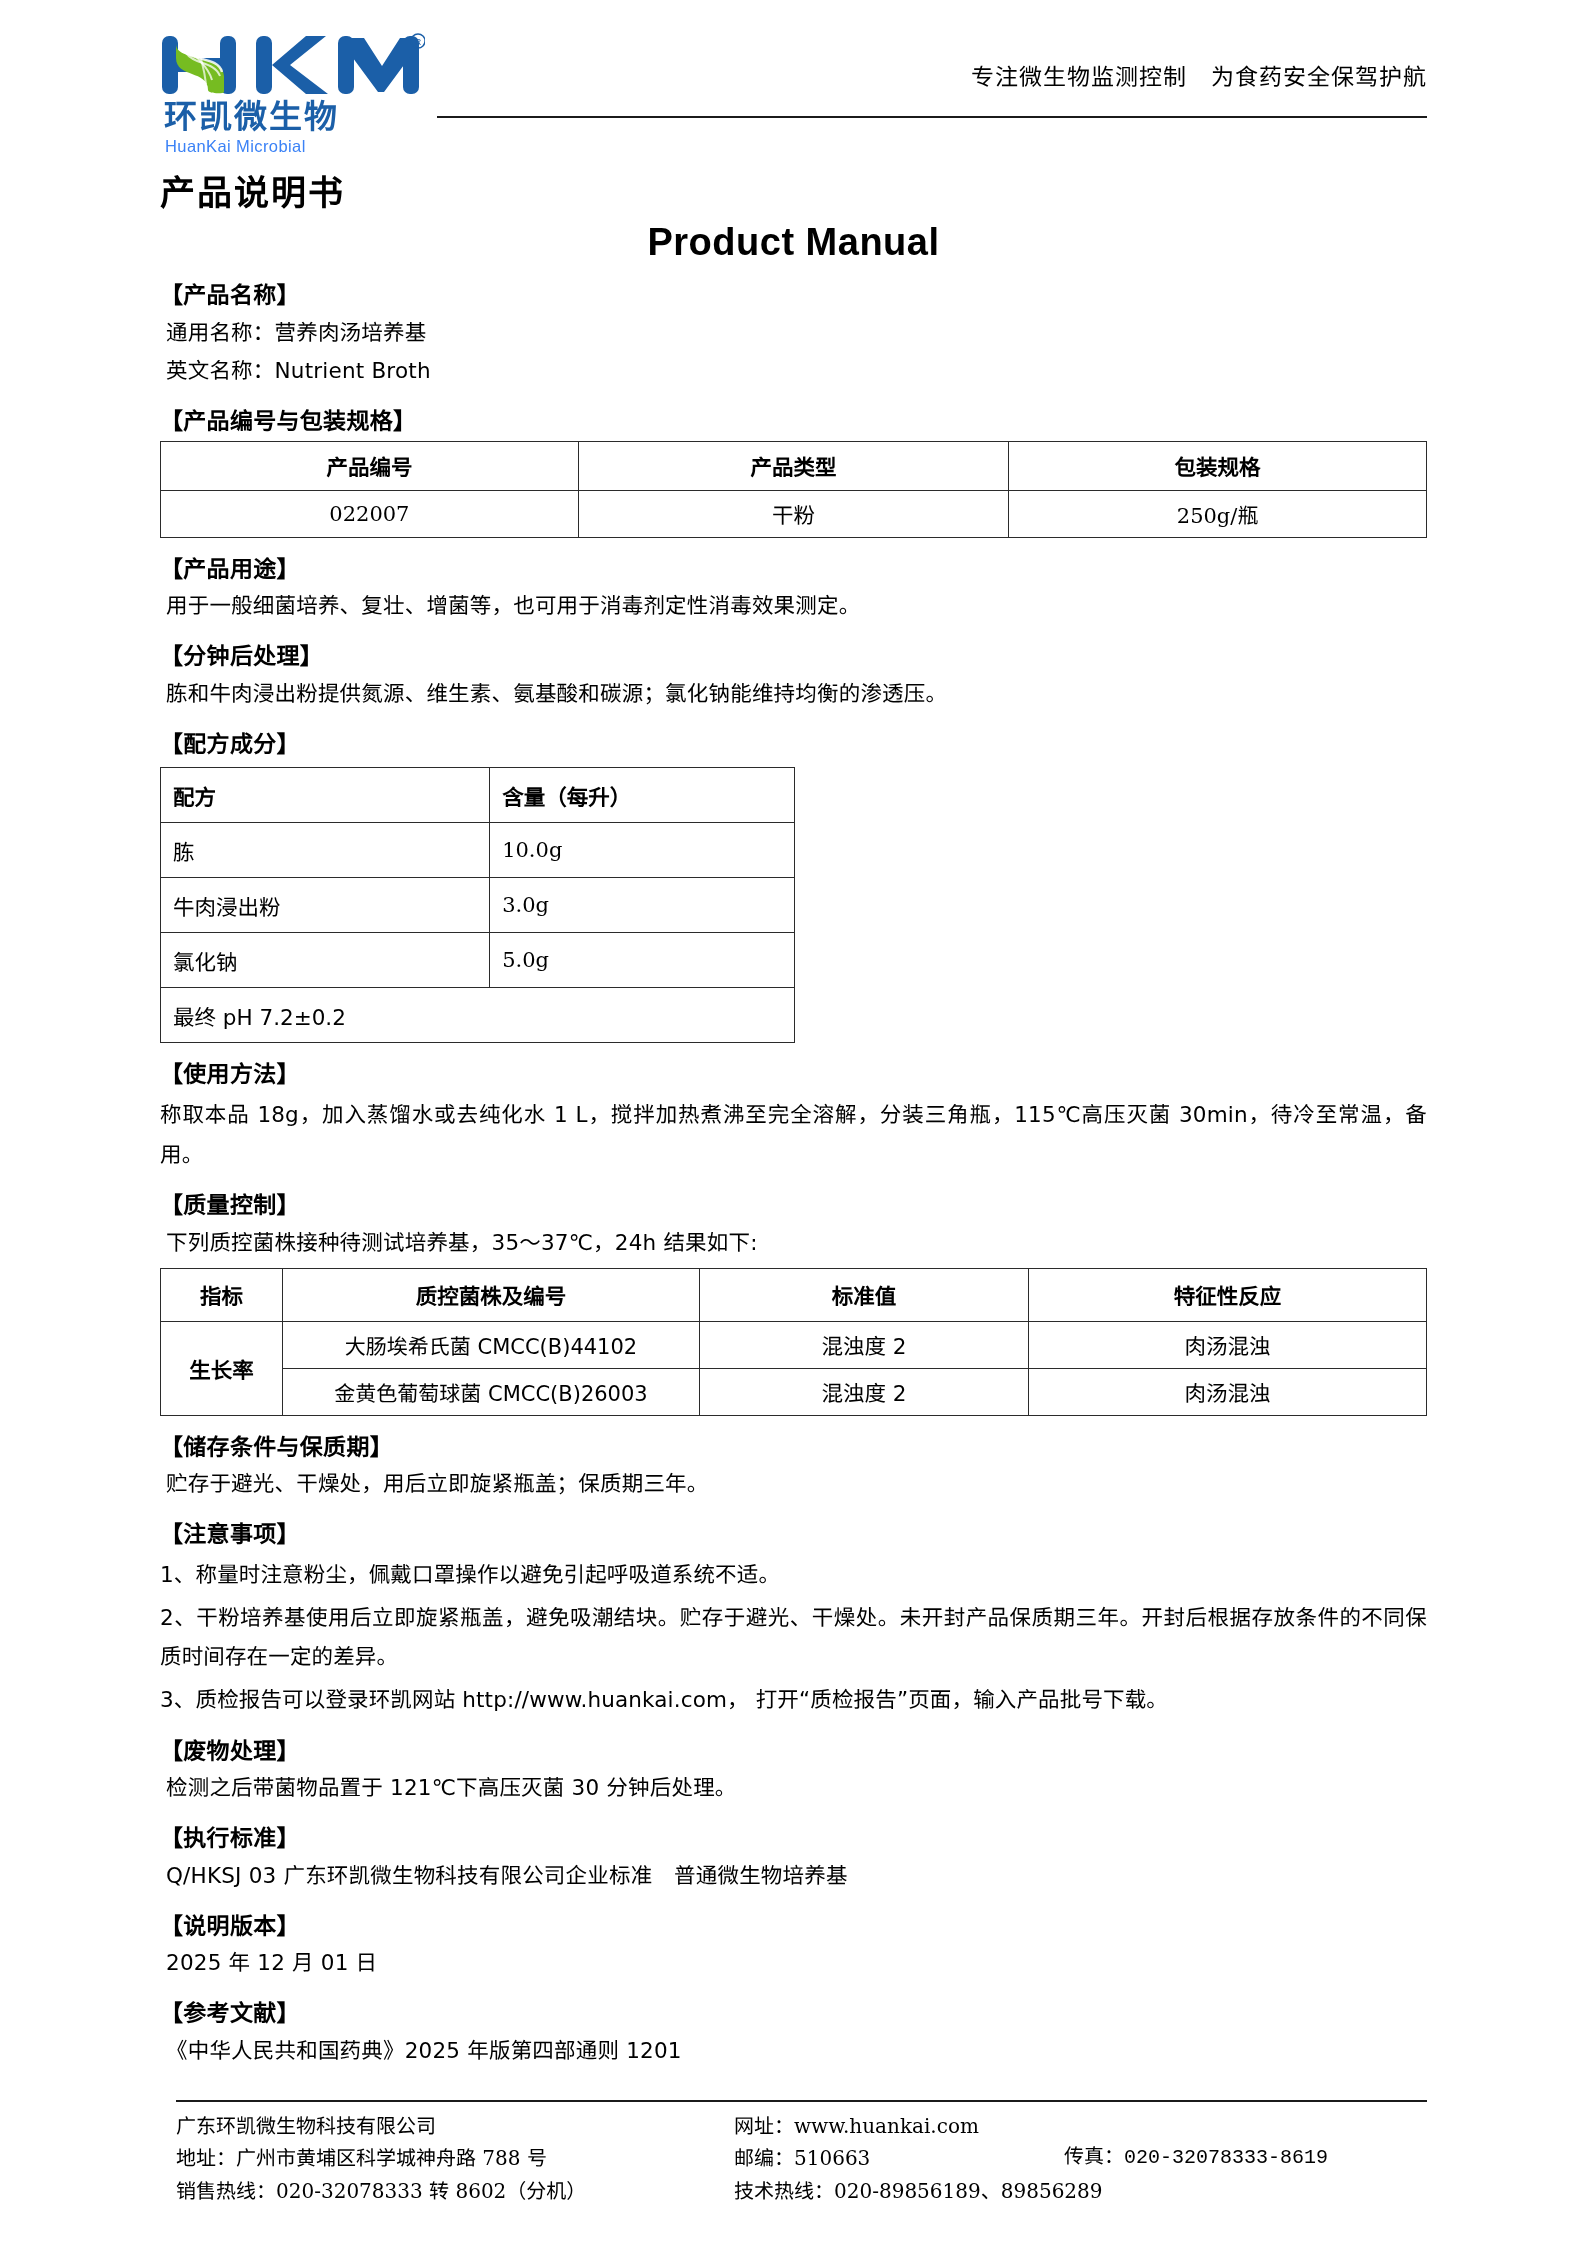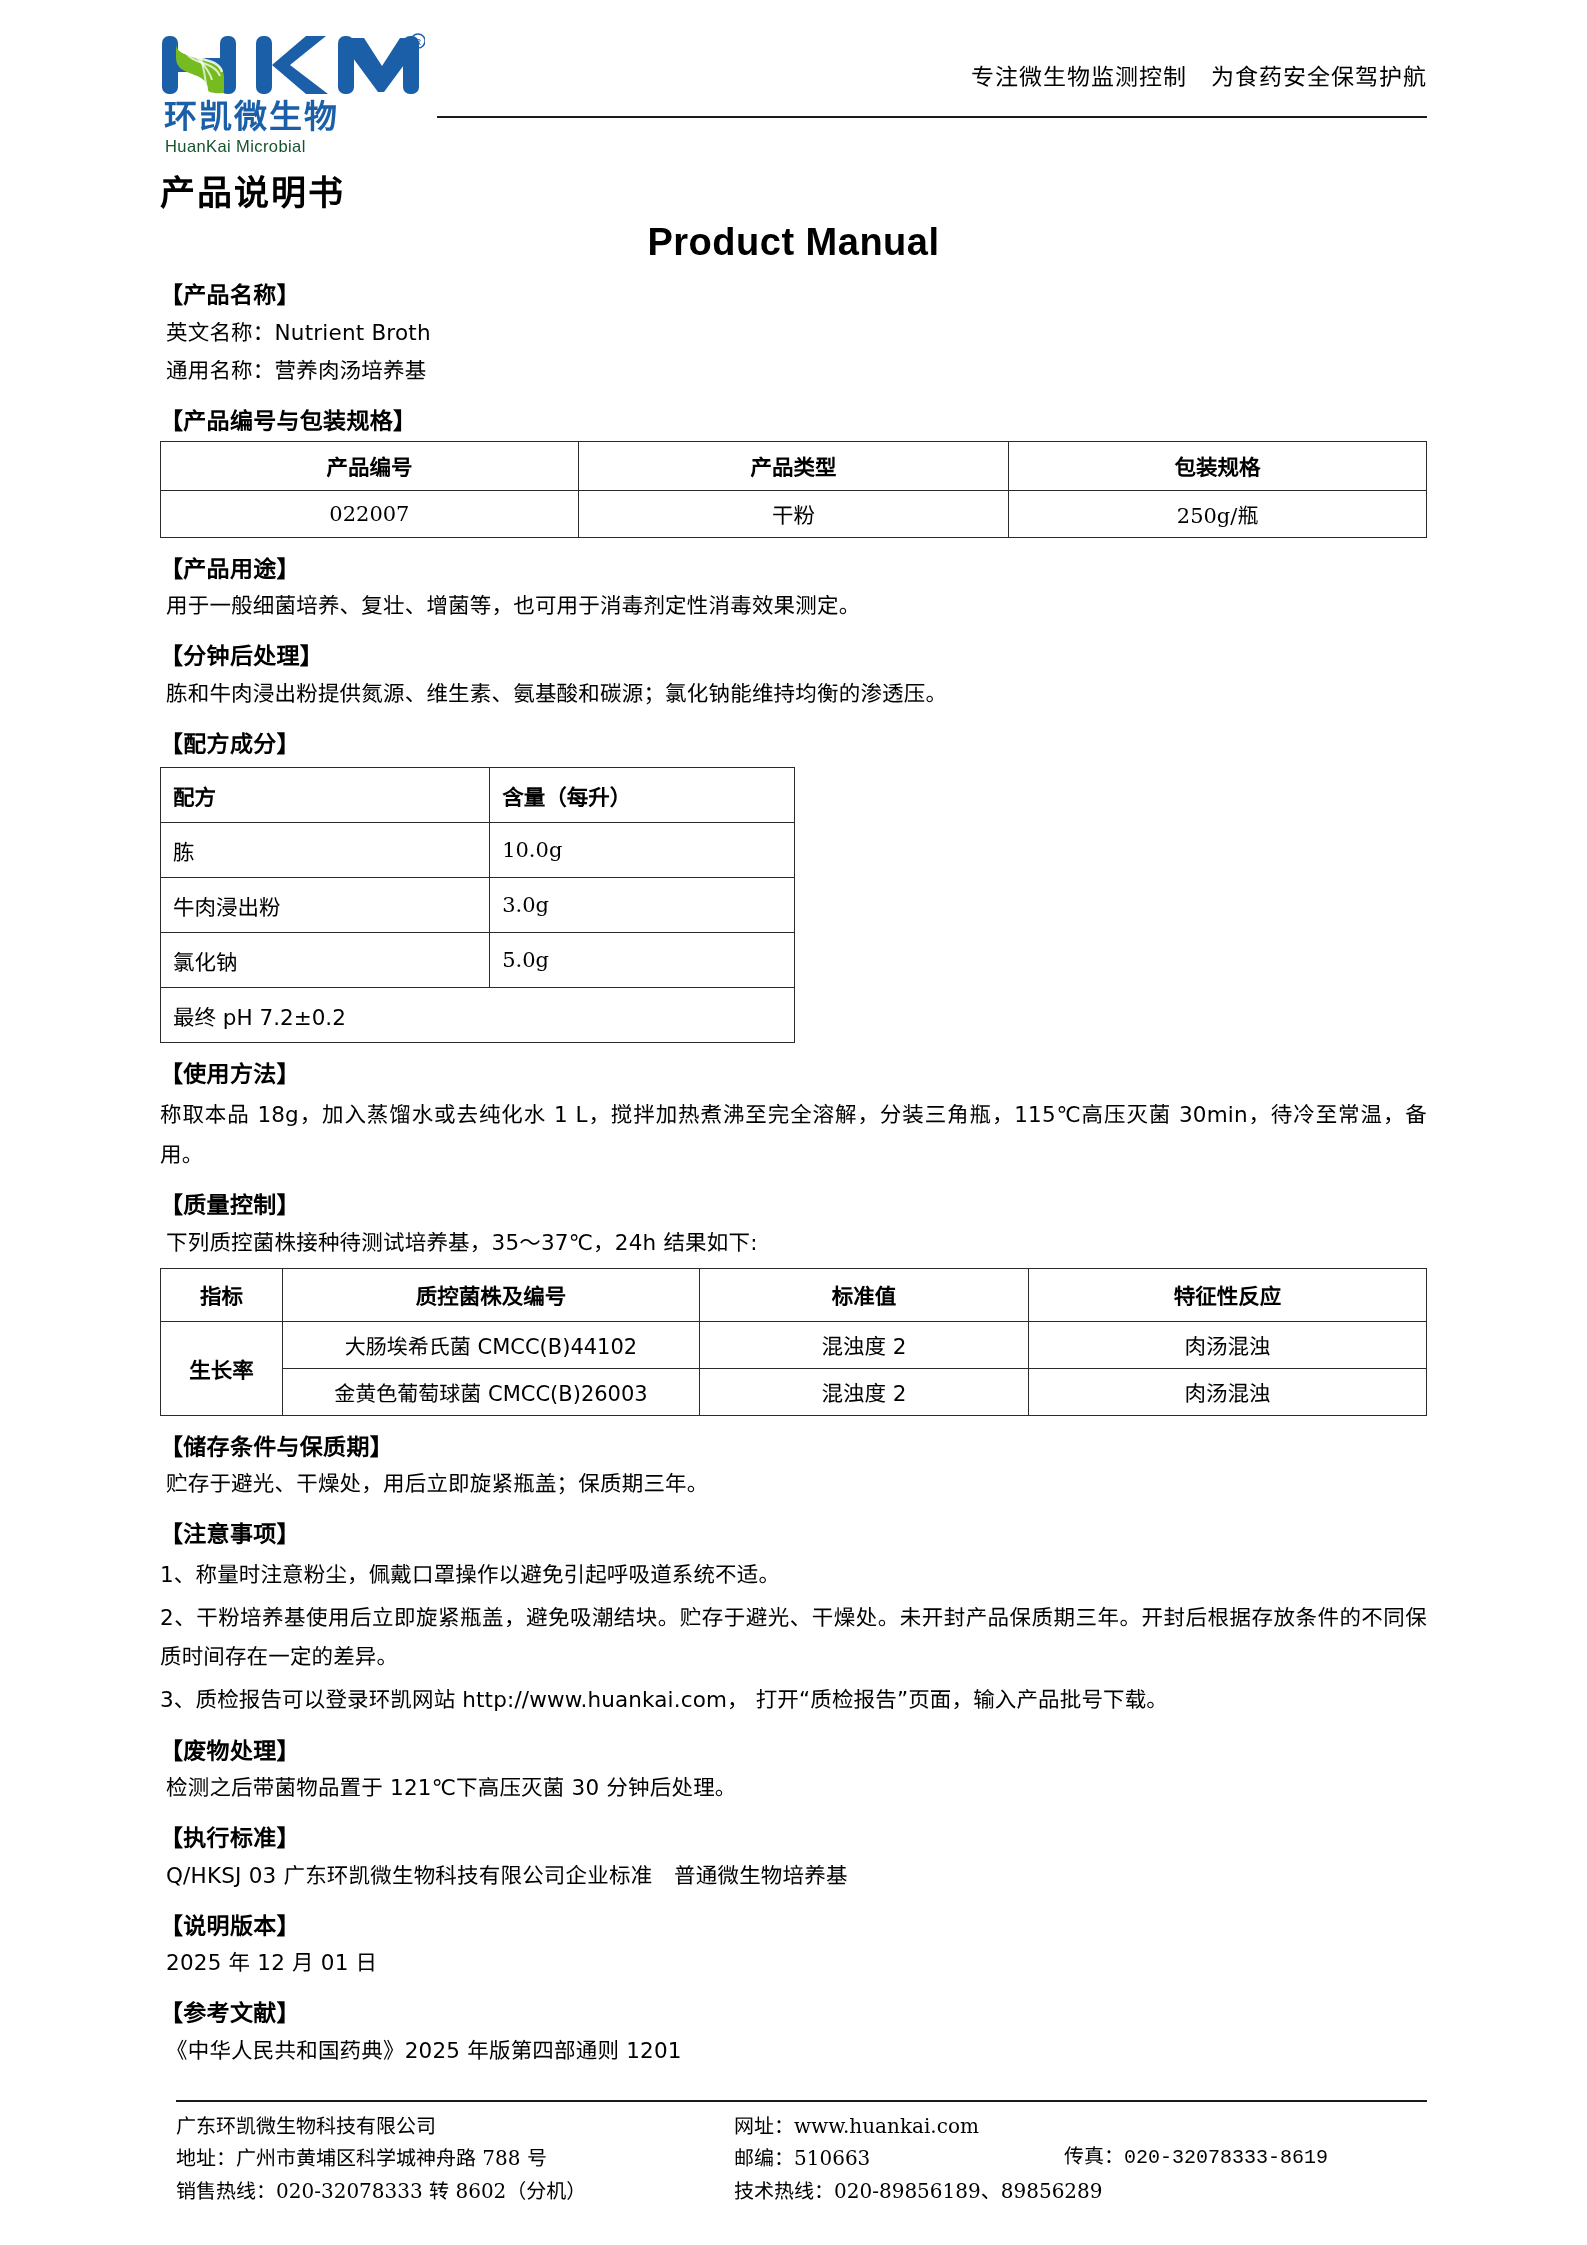--- a/index.html
+++ b/index.html
@@ -48,21 +48,21 @@
     font-weight: bold;
     letter-spacing: 2px;
     color: #1b5fa8;
     line-height: 1;
     margin-top: 2px;
     margin-left: 4px;
   }
   .logo-en {
     font-family: "Liberation Sans", sans-serif;
     font-size: 16.5px;
-    color: #14532d;
+    color: #3b82f6;
     letter-spacing: 0.4px;
     line-height: 1;
     margin-top: 5px;
     margin-left: 5px;
   }
   .header-tagline {
     position: absolute;
     right: 0;
     top: 34px;
     font-family: "DejaVu Sans", sans-serif;
@@ -255,22 +255,22 @@
     </div>
 
     <div class="header-tagline">专注微生物监测控制　为食药安全保驾护航</div>
     <div class="header-rule"></div>
   </div>
 
   <div class="doc-title-cn">产品说明书</div>
   <div class="doc-title-en">Product Manual</div>
 
   <div class="section-heading">【产品名称】</div>
+  <div class="body-line"><span>通用名称：</span><span>营养肉汤培养基</span></div>
   <div class="body-line"><span>英文名称：</span><span>Nutrient Broth</span></div>
-  <div class="body-line"><span>通用名称：</span><span>营养肉汤培养基</span></div>
 
   <div class="section-heading">【产品编号与包装规格】</div>
   <table class="tbl-spec">
     <thead>
       <tr>
         <th style="width:33%">产品编号</th>
         <th style="width:34%">产品类型</th>
         <th style="width:33%">包装规格</th>
       </tr>
     </thead>

